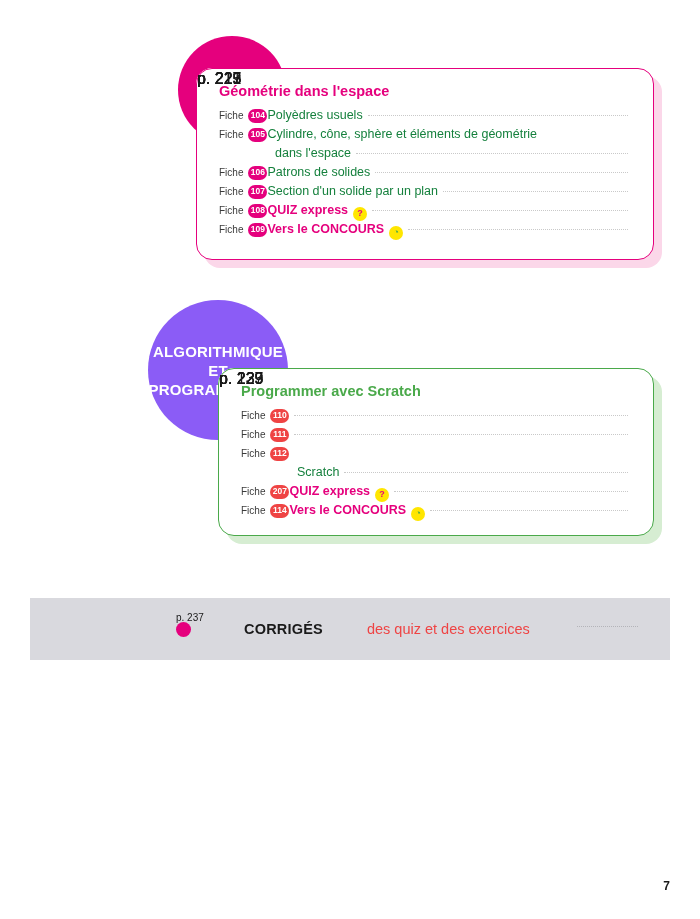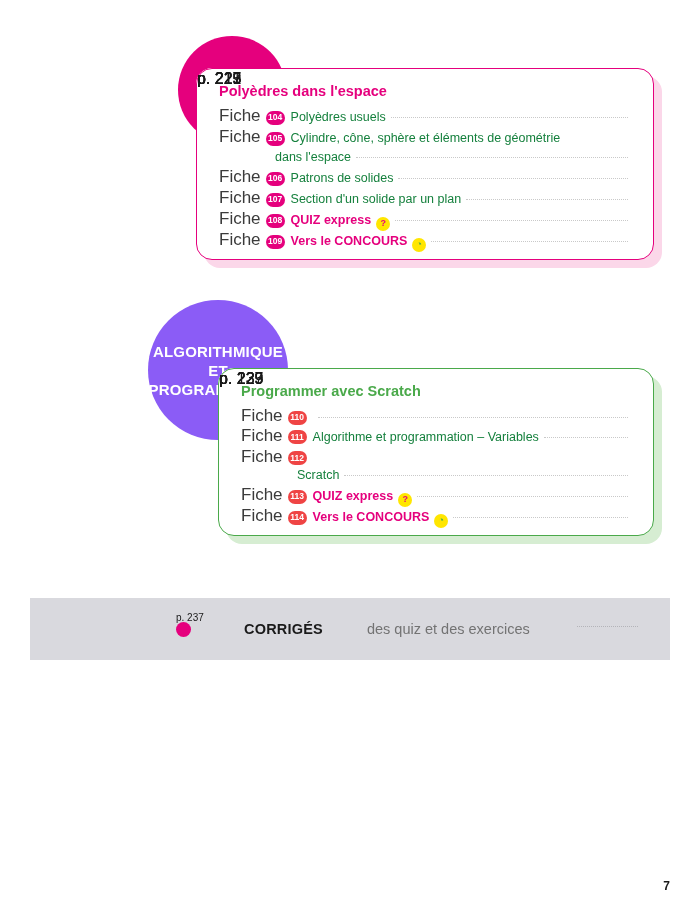--- a/index.html
+++ b/index.html
@@ -125,35 +125,34 @@
   .row {
     display: flex;
     align-items: baseline;
     font-size: 12.5px;
     color: #1a1a1a;
     line-height: 19px;
     white-space: nowrap;
   }
   .row .fiche {
     color: #3b3b3b;
-    font-size: 17px;
+    font-size: 10px;
     margin-right: 5px;
   }
   .num {
     display: inline-flex;
     align-items: center;
     justify-content: center;
     width: 19px;
     height: 14px;
     border-radius: 7px;
     background: #e5007d;
     color: #ffffff;
     font-size: 8.5px;
     font-weight: bold;
-    margin-right: 6px;
     position: relative;
     top: -1px;
     flex: 0 0 auto;
   }
   .green-card .num {
     background: #ef4444;
   }
   .row .label {
     color: #15803d;
   }
@@ -233,21 +232,21 @@
     background: #e5007d;
     margin-right: 14px;
     flex: 0 0 auto;
   }
   #corriges-inner .strong {
     font-weight: bold;
     color: #1a1a1a;
     letter-spacing: .2px;
   }
   #corriges-inner .rest {
-    color: #737373;
+    color: #ef4444;
     margin-left: 5px;
   }
   #corriges-inner .dots {
     flex: 1 1 auto;
     border-bottom: 1.5px dotted #b4b4b9;
     margin: 0 8px;
     position: relative;
     top: -3px;
   }
   #corriges-inner .page {
@@ -269,21 +268,21 @@
 </head>
 <body>
 
 <div class="page">
 
   <div class="circle pink"></div>
 
   <div class="card" id="card-geometry">
     <div class="shadowbox"></div>
     <div class="card-inner">
-      <div class="card-title">Polyèdres dans l'espace</div>
+      <div class="card-title">Géométrie dans l'espace</div>
 
       <div class="row">
         <span class="fiche">Fiche</span>
         <span class="num">104</span>
         <span class="label">Polyèdres usuels</span>
         <span class="dots"></span>
         <span class="page">p. 215</span>
       </div>
 
       <div class="row">
@@ -347,39 +346,38 @@
       <div class="row">
         <span class="fiche">Fiche</span>
         <span class="num">110</span>
         <span class="dots"></span>
         <span class="page">p. 227</span>
       </div>
 
       <div class="row">
         <span class="fiche">Fiche</span>
         <span class="num">111</span>
-        <span class="label">Algorithme et programmation – Variables</span>
         <span class="dots"></span>
         <span class="page">p. 229</span>
       </div>
 
       <div class="row">
         <span class="fiche">Fiche</span>
         <span class="num">112</span>
       </div>
 
       <div class="row cont">
         <span class="label">Scratch</span>
         <span class="dots"></span>
         <span class="page">p. 129</span>
       </div>
 
       <div class="row">
         <span class="fiche">Fiche</span>
-        <span class="num">113</span>
+        <span class="num">207</span>
         <span class="label pink">QUIZ express</span>
         <span class="ico quiz">?</span>
         <span class="dots"></span>
         <span class="page">p. 233</span>
       </div>
 
       <div class="row">
         <span class="fiche">Fiche</span>
         <span class="num">114</span>
         <span class="label pink">Vers le CONCOURS</span>

